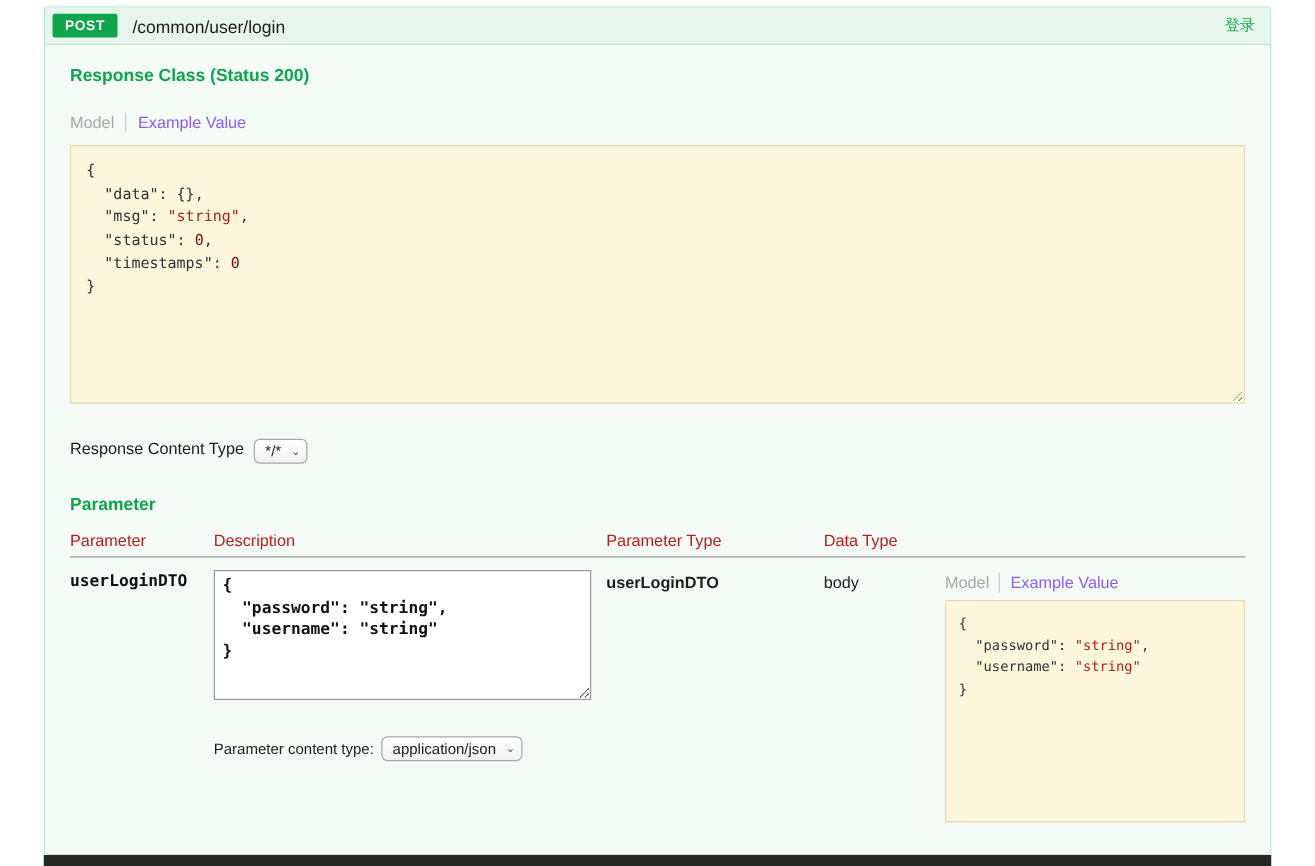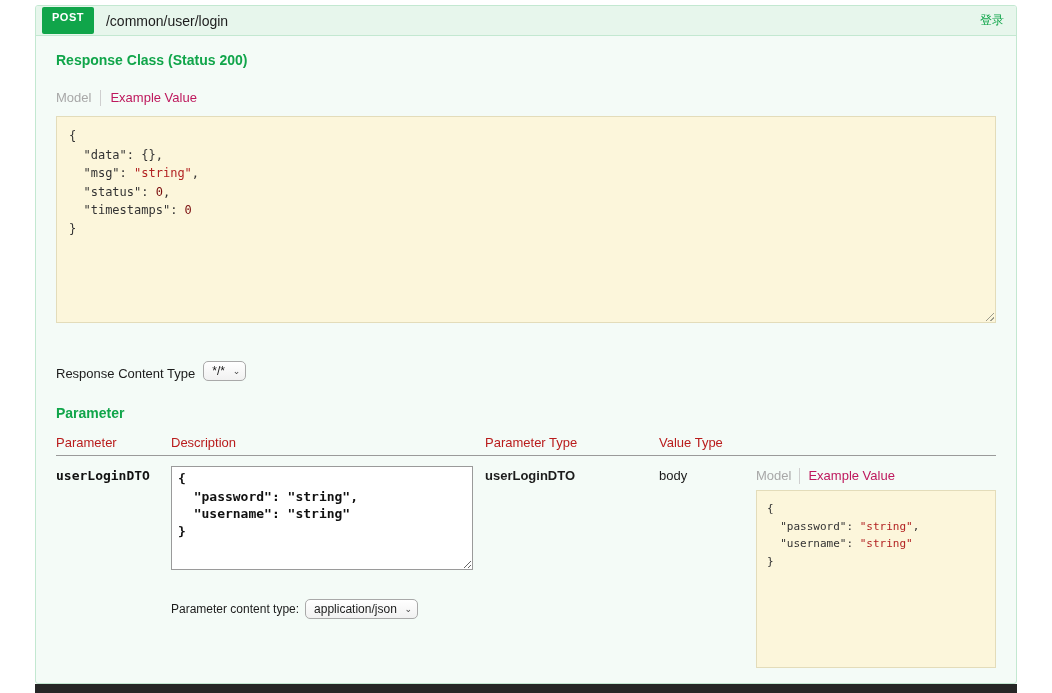--- a/index.html
+++ b/index.html
@@ -24,38 +24,38 @@
     display: flex; align-items: center;
     height: 30px;
     background: #e7f6ec;
     border-bottom: 1px solid #c3e8d1;
     padding: 0 12px 0 6px;
   }
   .method-badge {
     background: #10a54a; color: #fff;
     font-size: 11px; font-weight: bold;
     letter-spacing: .5px;
-    padding: 4px 10px 11px 10px;
+    padding: 4px 10px 3px 10px;
     border-radius: 2px;
     text-transform: uppercase;
   }
   .op-path { margin-left: 12px; font-size: 14px; color: #1c1c1c; text-decoration: none; cursor: pointer; }
   .auth-link { margin-left: auto; font-size: 12px; color: #10a54a; text-decoration: none; cursor: pointer; }
 
   .content { padding: 16px 20px 0 20px; }
 
   .section-green { color: #10a54a; font-size: 14px; font-weight: bold; }
   .ok-text { margin-top: 8px; font-size: 13px; color: #1c1c1c; }
 
   
   .tabs { display: flex; margin-top: 22px; font-size: 13px; line-height: 16px; }
   .tab { padding: 0 9px; cursor: pointer; }
   .tab:first-child { padding-left: 0; }
   .tab.inactive { color: #a8a8a8; border-right: 1px solid #cfcfcf; }
-  .tab.active { color: #be185d; }
+  .tab.active { color: #8b5cf6; }
 
   
   .snippet-wrap { position: relative; }
   .snippet {
     background: #fcf6db;
     border: 1px solid #e3dcba;
     font-family: "DejaVu Sans Mono", monospace;
     color: #333;
     overflow: auto;
   }
@@ -80,21 +80,21 @@
   .tok-num { color: #7a0d0d; }
   .resize-grip {
     position: absolute; right: 2px; bottom: 2px;
     width: 11px; height: 11px;
     background: repeating-linear-gradient(-45deg, transparent 0 2px, #9b9b8c 2px 3px);
     clip-path: polygon(100% 0, 100% 100%, 0 100%);
     cursor: nwse-resize;
   }
 
   
-  .rct-row { margin-top: 38px; display: flex; align-items: flex-end; font-size: 13px; color: #1c1c1c; }
+  .rct-row { margin-top: 28px; display: flex; align-items: flex-start; font-size: 13px; color: #1c1c1c; }
 
   .sel-wrap { position: relative; display: inline-block; margin-left: 8px; }
   select.sel {
     -webkit-appearance: none; appearance: none;
     border: 1px solid #a9a9a9;
     border-radius: 5px;
     background: linear-gradient(#ffffff, #f1f1f1);
     font-family: "Liberation Sans", sans-serif;
     font-size: 12px;
     color: #1c1c1c;
@@ -200,21 +200,21 @@
     </div>
 
     <div class="section-green params-heading">Parameter</div>
 
     <div class="param-table">
 
       <div class="pt-header">
         <div class="cell">Parameter</div>
         <div class="cell">Description</div>
         <div class="cell">Parameter Type</div>
-        <div class="cell">Value Type</div>
+        <div class="cell">Data Type</div>
       </div>
 
       <div class="pt-row">
 
         <div class="param-name">userLoginDTO</div>
 
         <div>
           <span class="body-textarea-wrap">
             <textarea class="body-textarea" spellcheck="false" style="">{
   "password": "string",

